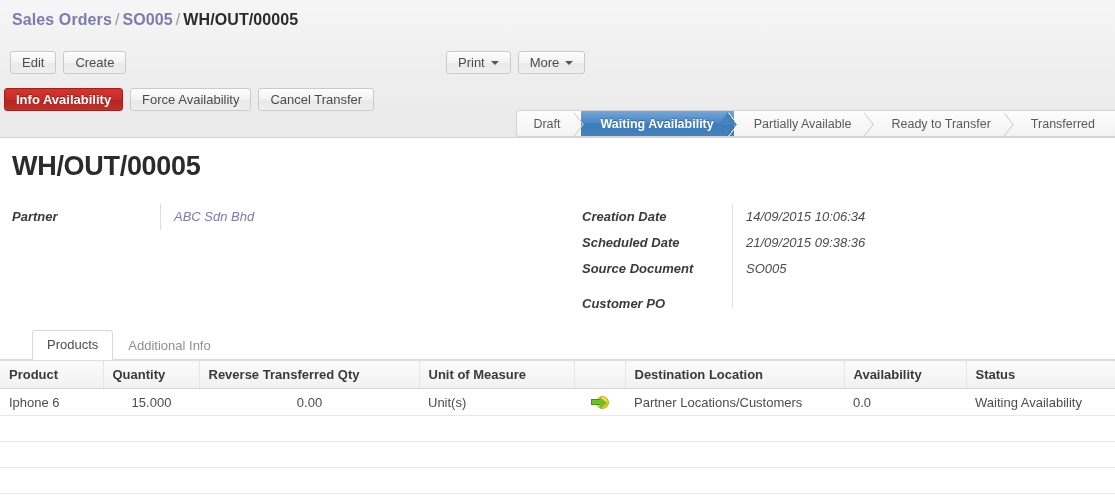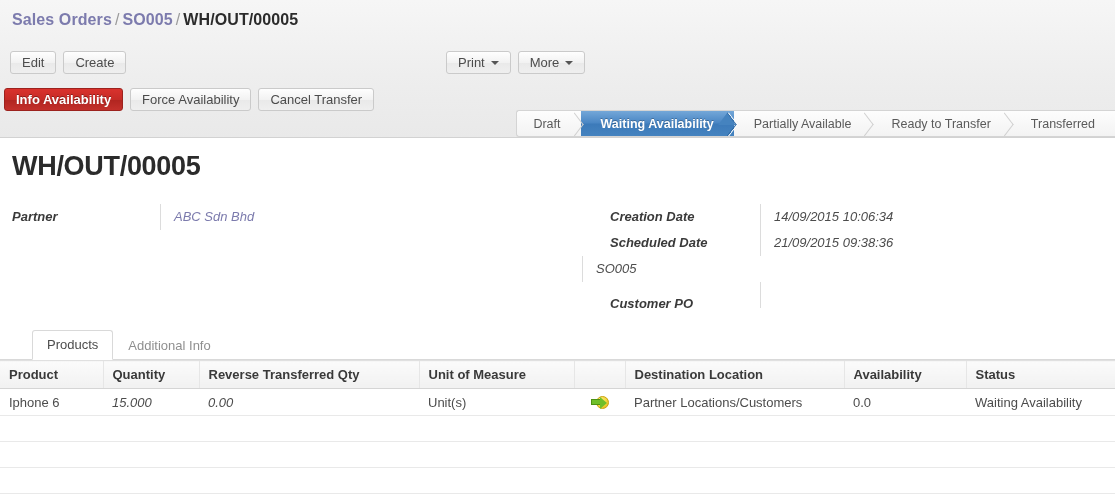--- a/index.html
+++ b/index.html
@@ -174,21 +174,21 @@
   .fvalue {
     flex: 1;
     padding-left: 13px;
     border-left: 1px solid #dcdcdc;
     min-height: 26px;
     line-height: 26px;
     font-size: 13px;
     color: #4c4c4c;
     white-space: nowrap;
   }
-  .fgroup-right .flabel { width: 150px; flex: 0 0 150px; margin-left: 28px; }
+  .fgroup-right .flabel { width: 150px; flex: 0 0 150px; }
   .link-value { color: #7c7bad; cursor: pointer; }
 
   
   .notebook { margin-top: 18px; }
   .tabs {
     display: flex;
     align-items: flex-end;
     padding-left: 32px;
     border-bottom: 1px solid #d9d9d9;
     height: 30px;
@@ -234,21 +234,21 @@
   table.list tbody td {
     padding: 5px 8px 5px 9px;
     border-bottom: 1px solid #e9e9e9;
     color: #4c4c4c;
     height: 25px;
     white-space: nowrap;
     overflow: hidden;
     vertical-align: middle;
   }
   table.list tbody tr.empty td { color: transparent; }
-  td.num, th.num { text-align: left; font-style: italic; }
+  td.num, th.num { text-align: center; }
   td.ctr { text-align: center; padding: 0; }
 
   .col-product { width: 103px; }
   .col-qty     { width: 96px; }
   .col-rev     { width: 220px; }
   .col-uom     { width: 155px; }
   .col-icon    { width: 51px; }
   .col-dest    { width: 219px; }
   .col-avail   { width: 122px; }
   .col-status  { width: 149px; }
@@ -341,20 +341,21 @@
     <div class="fgroup-right" id="fgroup-right">
         <div class="frow">
           <div class="flabel">Creation Date</div>
           <div class="fvalue">14/09/2015 10:06:34</div>
         </div>
         <div class="frow">
           <div class="flabel">Scheduled Date</div>
           <div class="fvalue">21/09/2015 09:38:36</div>
         </div>
         <div class="frow">
+          <div class="flabel">Source Document</div>
           <div class="fvalue">SO005</div>
         </div>
         <div class="frow">
           <div class="flabel">Customer PO</div>
           <div class="fvalue"></div>
         </div>
       </div>
   </div>
 
   <div class="notebook">

